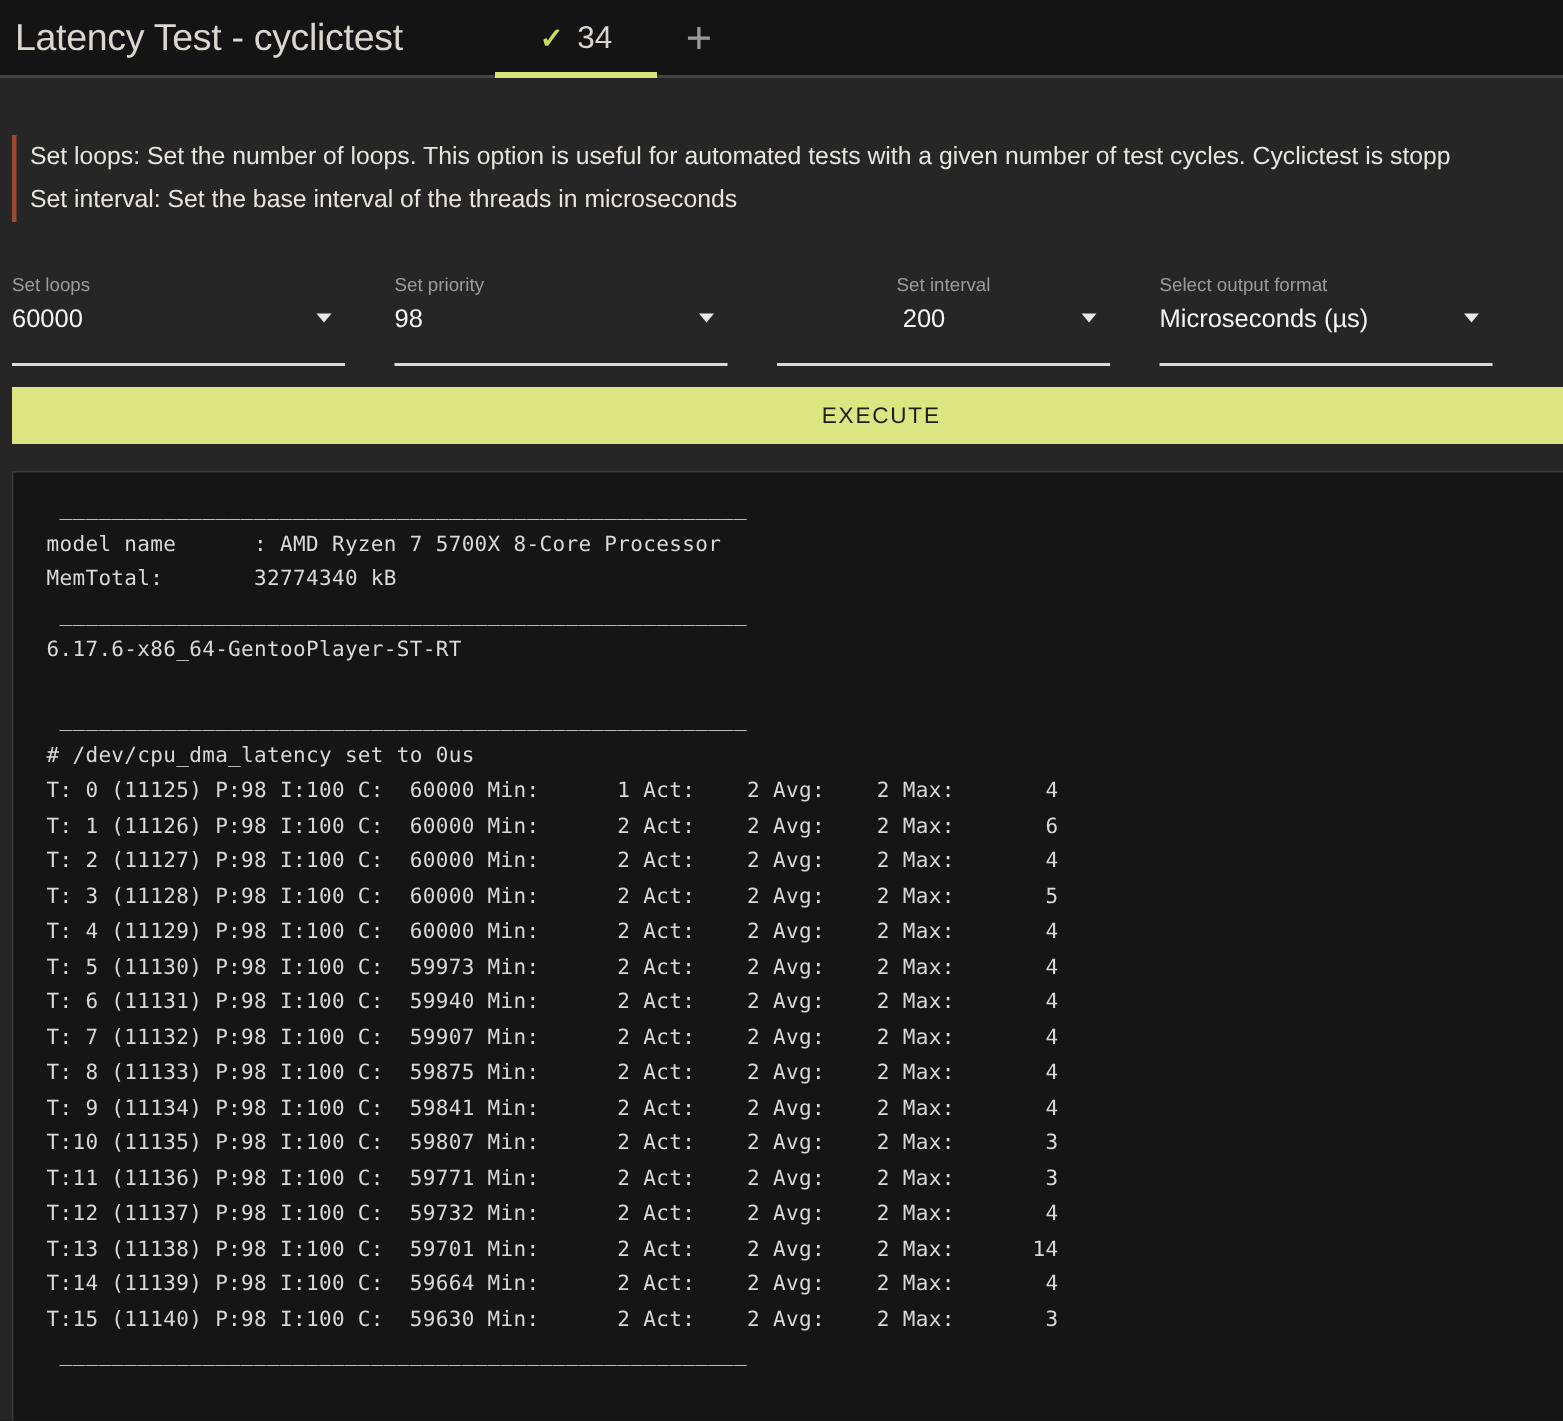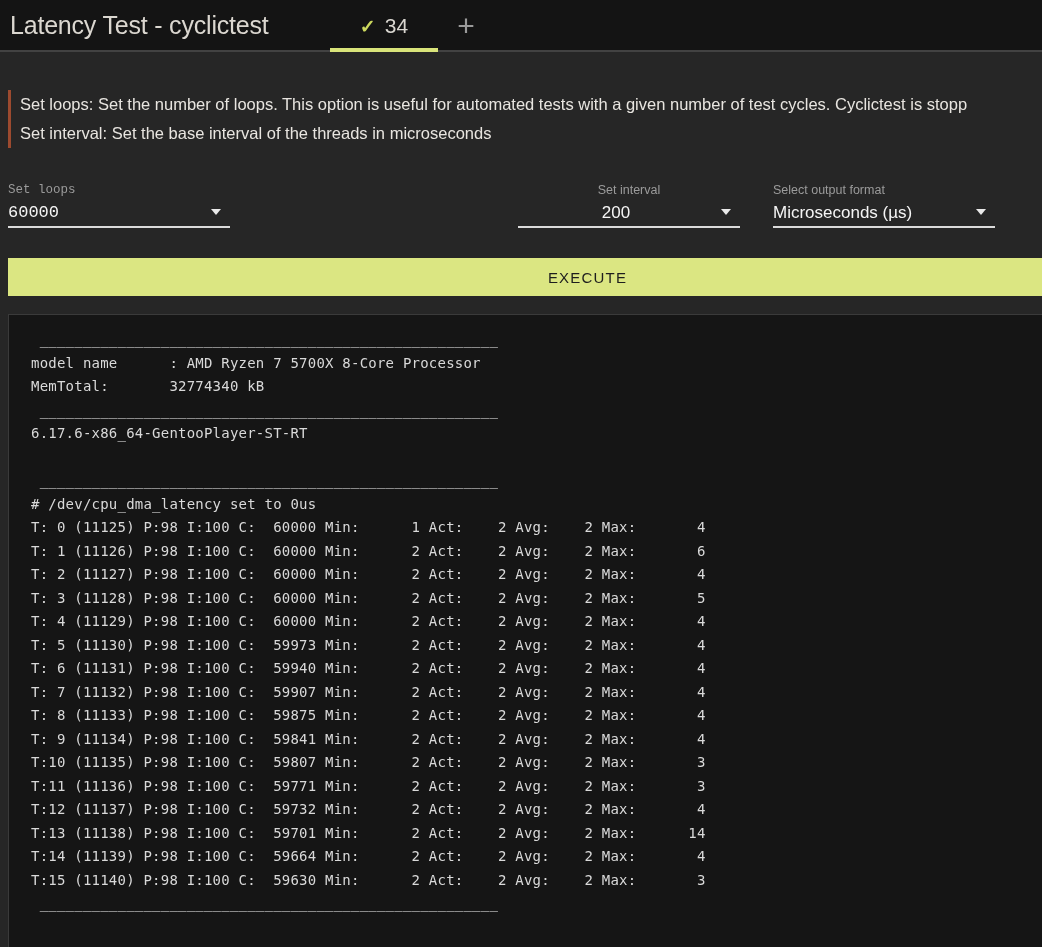--- a/index.html
+++ b/index.html
@@ -44,29 +44,29 @@
     border-left: 3px solid #9c4a2f;
     padding-left: 9px;
     overflow: hidden;
   }
   .info-line {
     font-size: 16.5px; line-height: 29px; color: #e8e5e0; white-space: nowrap;
   }
 
   
   .field { position: absolute; top: 183px; width: 222px; cursor: pointer; }
-  .field.f1 { left: 8px; font-family: Liberation Mono, monospace; }
+  .field.f1 { left: 8px; }
   .field.f2 { left: 263px; }
   .field.f3 { left: 518px; text-align: center; }
   .field.f4 { left: 773px; }
   .field-label { font-size: 12.5px; color: #9b9b9b; line-height: 15px; }
   .field-value {
     position: relative; margin-top: 3px;
     border-bottom: 2px solid #dadada;
-    padding: 2px 26px 4px 0;
+    padding: 2px 26px 20px 0;
     font-size: 17px; color: #f5f5f5; line-height: 19px; white-space: nowrap;
   }
   .chevron {
     position: absolute; right: 9px; top: 8px;
     width: 0; height: 0;
     border-left: 5px solid transparent;
     border-right: 5px solid transparent;
     border-top: 6px solid #e9e9e9;
   }
 
@@ -118,20 +118,27 @@
   </div>
 
   <div class="field f1">
     <div class="field-label">Set loops</div>
     <div class="field-value">
       <span>60000</span>
       <span class="chevron"></span>
     </div>
   </div>
 
+  <div class="field f2">
+    <div class="field-label">Set priority</div>
+    <div class="field-value">
+      <span>98</span>
+      <span class="chevron"></span>
+    </div>
+  </div>
 
   <div class="field f3">
     <div class="field-label">Set interval</div>
     <div class="field-value">
       <span>200</span>
       <span class="chevron"></span>
     </div>
   </div>
 
   <div class="field f4">

